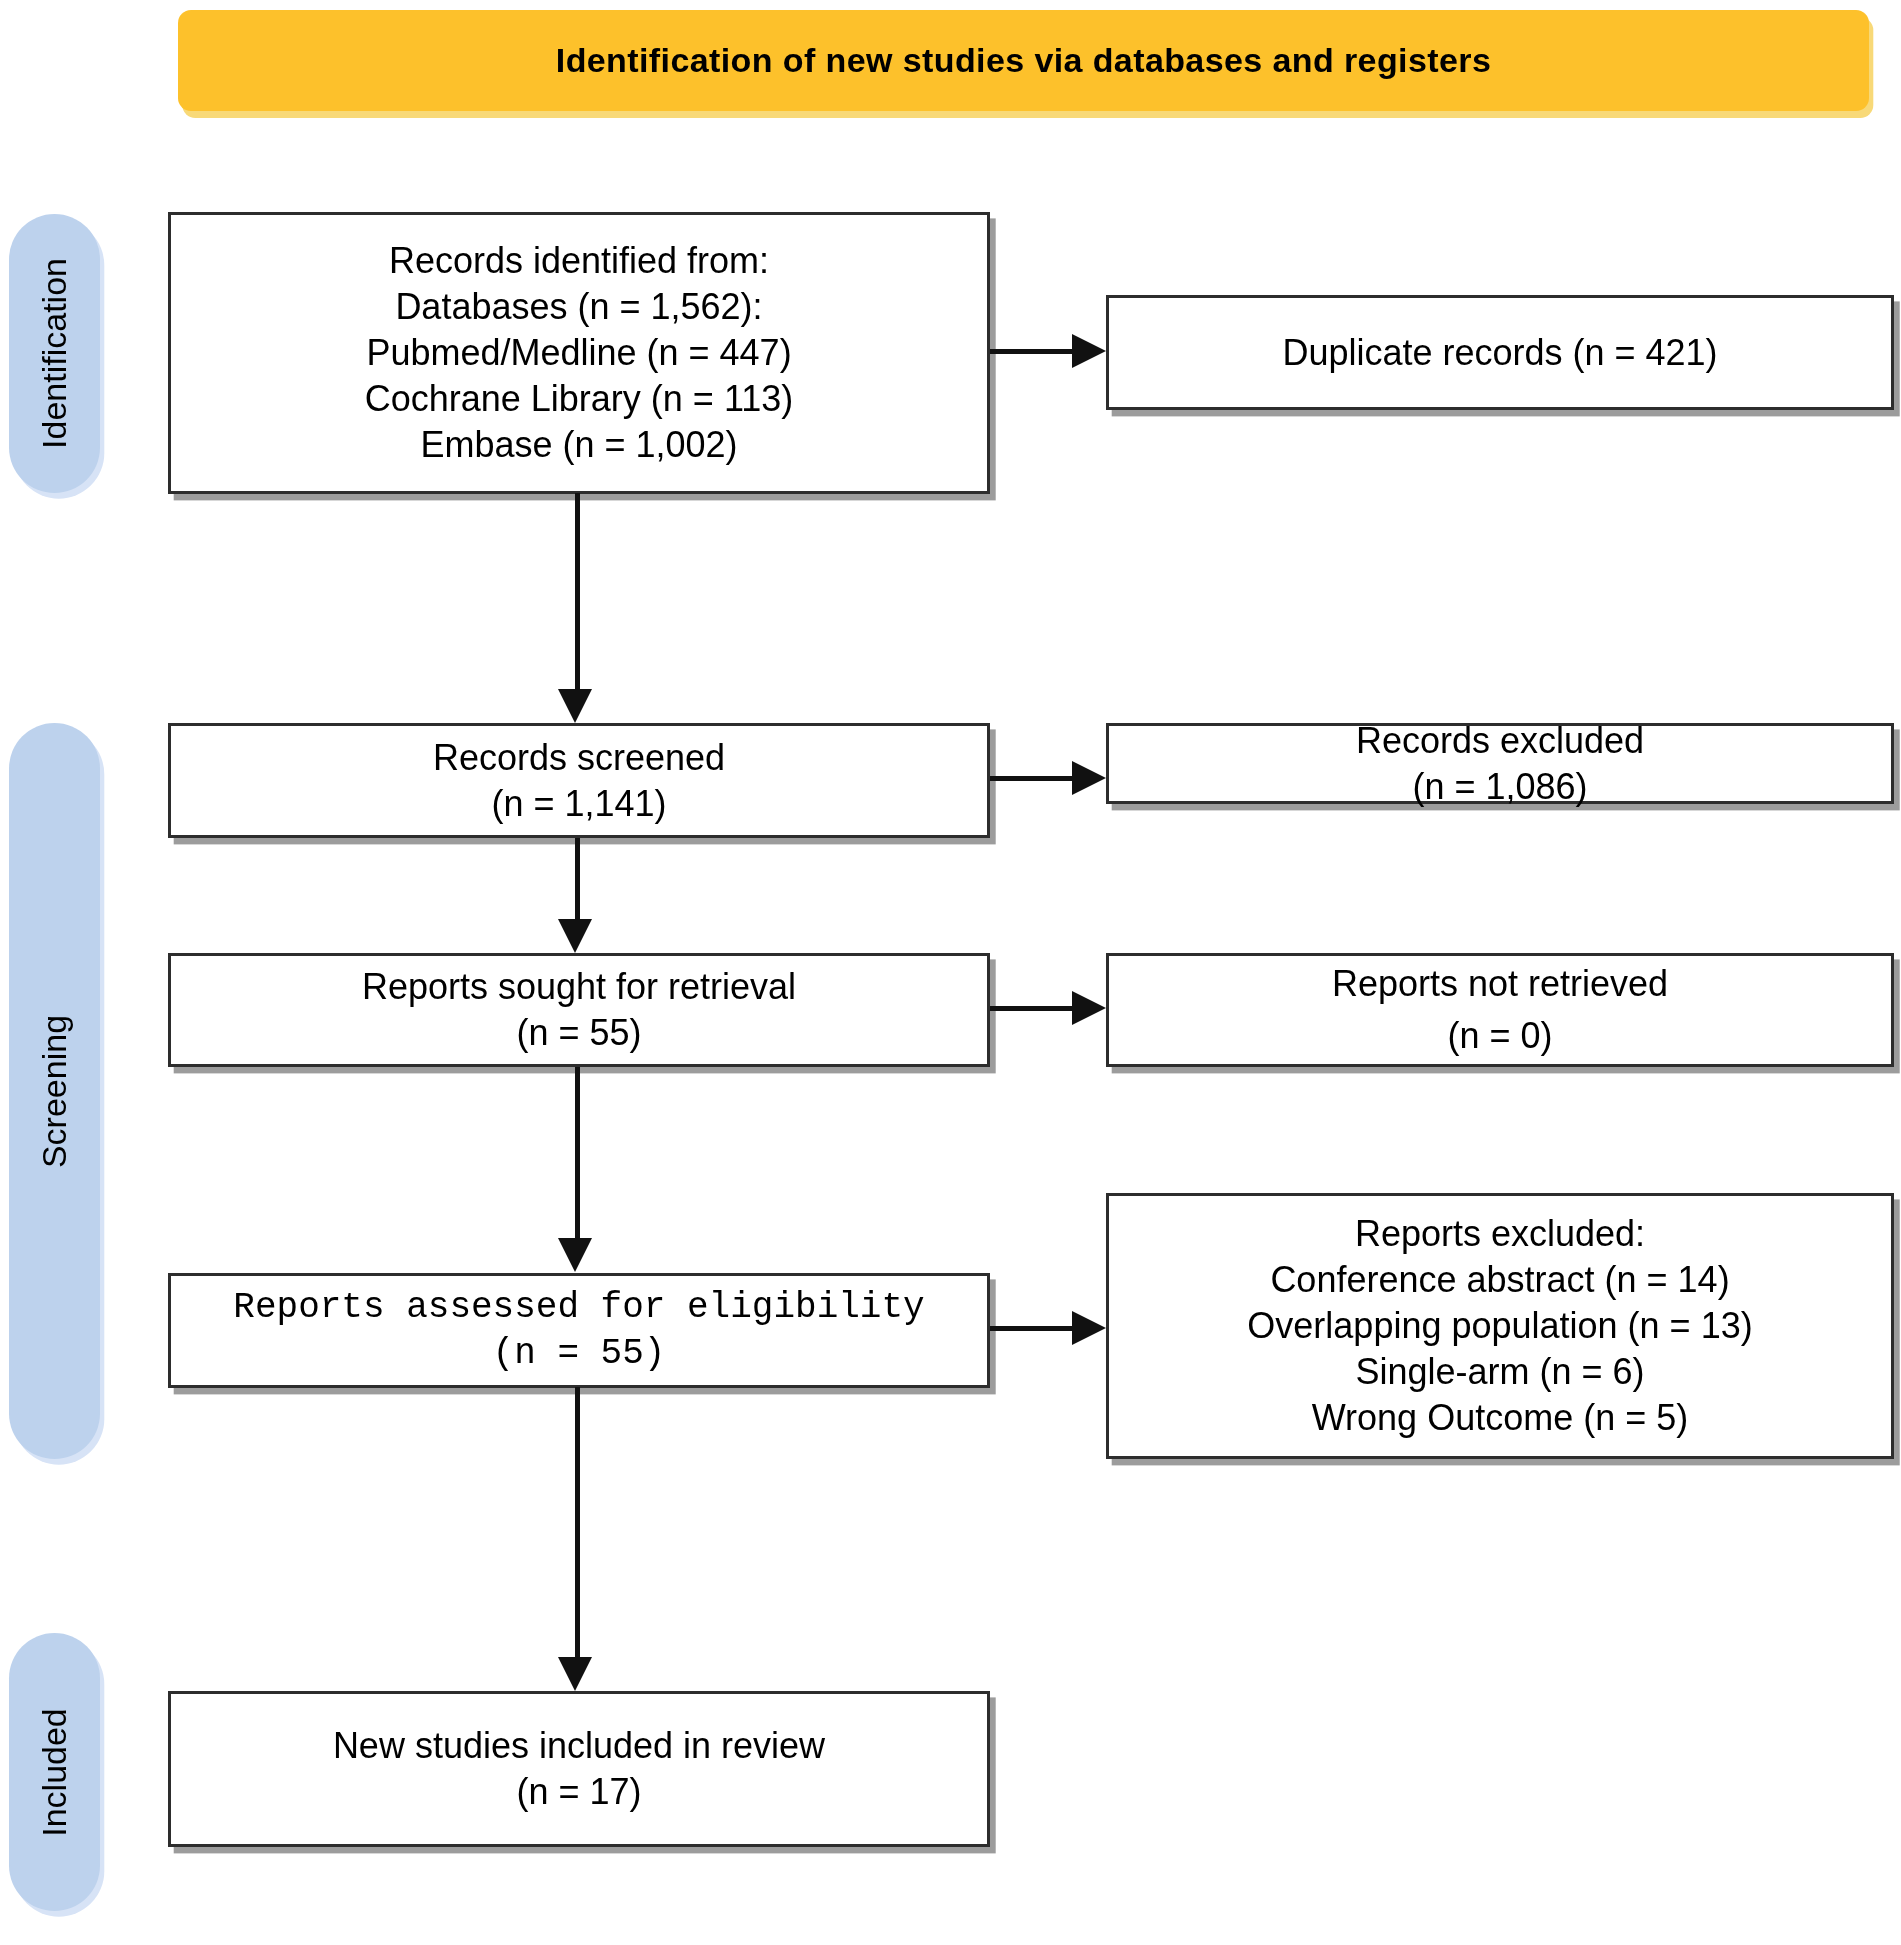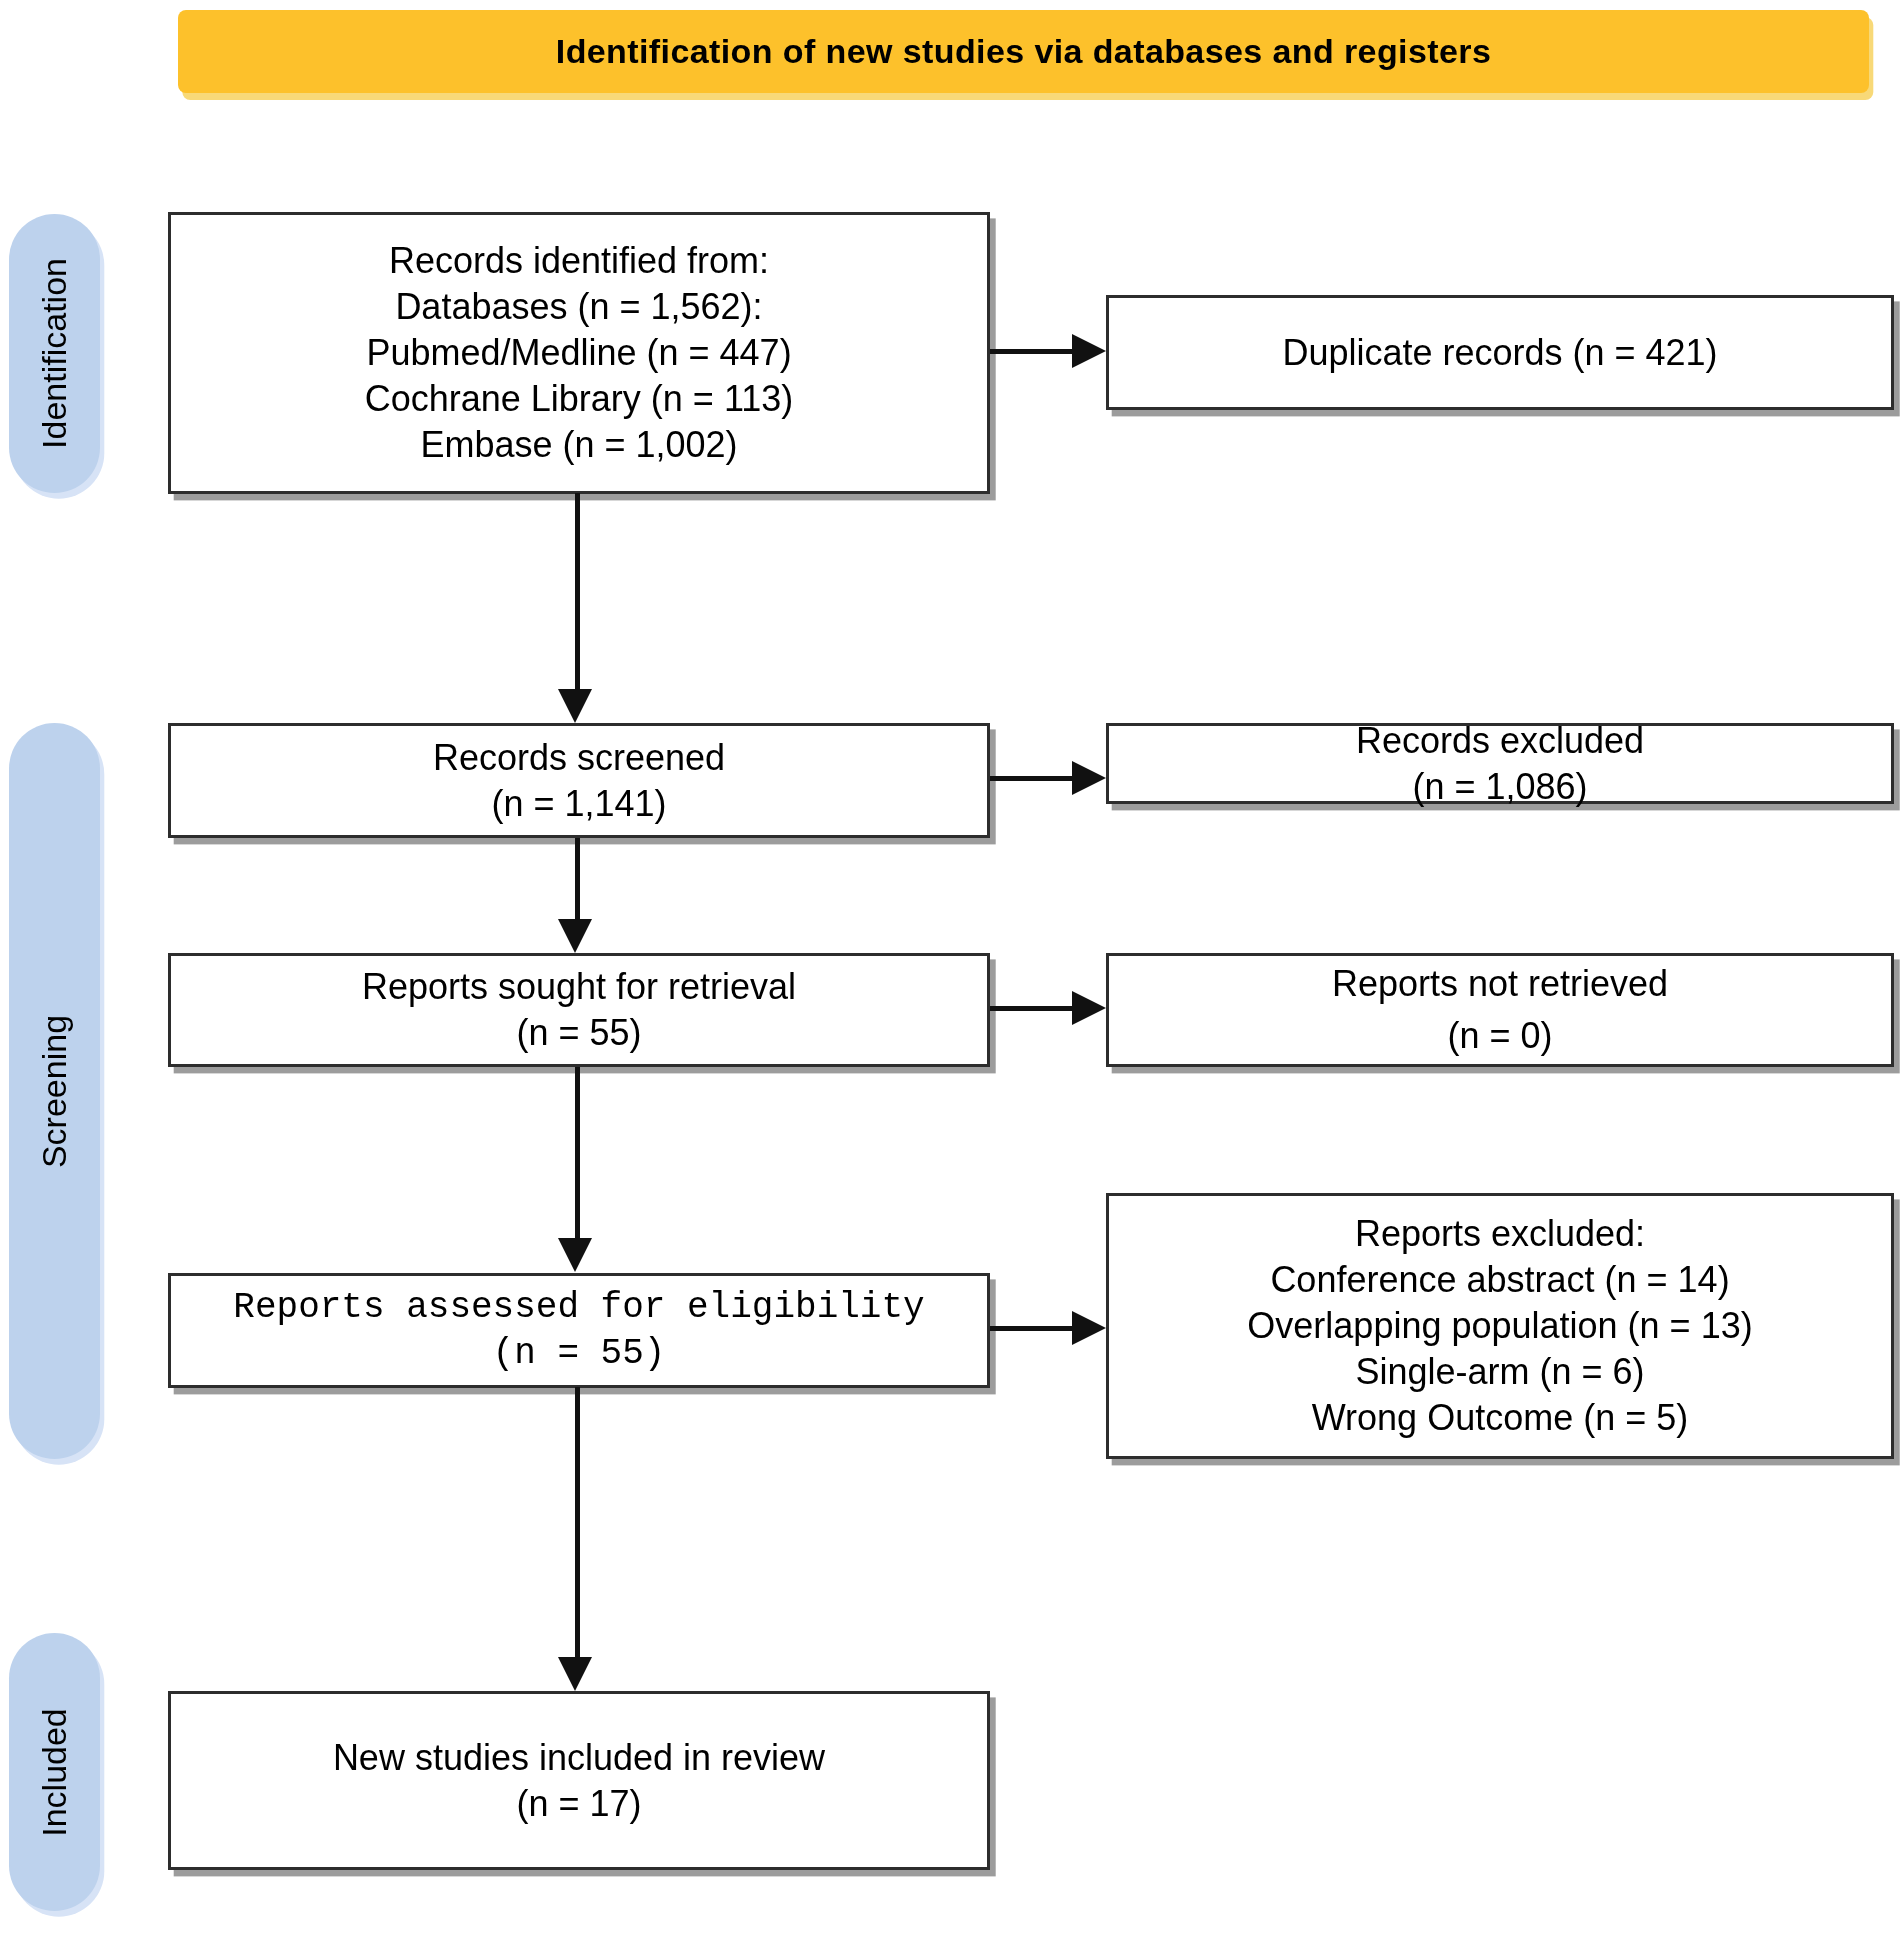--- a/index.html
+++ b/index.html
@@ -1,22 +1,22 @@
 <!DOCTYPE html>
 <html style="--banner_fill: #FDC12B; --banner_shadow: #F8D978; --pill_fill: #BDD2ED; --pill_shadow: #D7E3F6; --box_border: #2D2D2D; --box_shadow: #9C9C9C; --arrow: #111111; --text: #000000;font-size:11.4px"><head>
 <meta charset="utf-8">
 <style>
   html,body { margin:0; padding:0; background:#ffffff; }
   .page {
     position:relative; width:1901px; height:1946px; background:#ffffff;
     font-family:"Liberation Sans", sans-serif; color:#000; overflow:hidden;
   }
   .banner {
-    position:absolute; left:178px; top:10px; width:1691px; height:83px;
-    background:var(--banner_fill,#FDC12B); border-radius:8px;
+    position:absolute; left:178px; top:10px; width:1691px; height:101px;
+    background:var(--banner_fill,#FDC12B); border-radius:13px;
     box-shadow:4.3px 7.1px 0 var(--banner_shadow,#F8D978);
     display:flex; align-items:center; justify-content:center;
     font-size:34px; font-weight:bold; letter-spacing:0.4px;
   }
   .pill {
     position:absolute; background:var(--pill_fill,#BDD2ED); border-radius:46px;
     box-shadow:4.3px 5.7px 0 var(--pill_shadow,#D7E3F6);
     display:flex; align-items:center; justify-content:center;
   }
   .pill .vtext { transform:rotate(-90deg); white-space:nowrap; font-size:34px; }
@@ -33,21 +33,21 @@
   .col-left  { left:168px;  width:822px; }
   .col-right { left:1106px; width:788px; }
   .box-records-identified   { top:212px;  height:282px; }
   .box-records-removed      { top:295px;  height:115px; }
   .box-records-screened     { top:723px; height:115px; }
   .box-records-excluded     { top:723px; height:81px; }
   .box-reports-sought       { top:953px; height:114px; }
   .box-reports-not-retrieved{ top:953px; height:114px;gap:6px; }
   .box-reports-assessed     { top:1273px; height:115px;font-family:Liberation Mono, monospace; }
   .box-reports-excluded     { top:1193px; height:266px; }
-  .box-new-studies          { top:1691px; height:179px; }
+  .box-new-studies          { top:1691px; height:156px; }
   .vline { position:absolute; width:5px;  background:var(--arrow,#111111); }
   .hline { position:absolute; height:5px; background:var(--arrow,#111111); }
   .head-right {
     position:absolute; width:0; height:0;
     border-top:17px solid transparent; border-bottom:17px solid transparent;
     border-left:34px solid var(--arrow,#111111);
   }
   .head-down {
     position:absolute; width:0; height:0;
     border-left:17px solid transparent; border-right:17px solid transparent;

